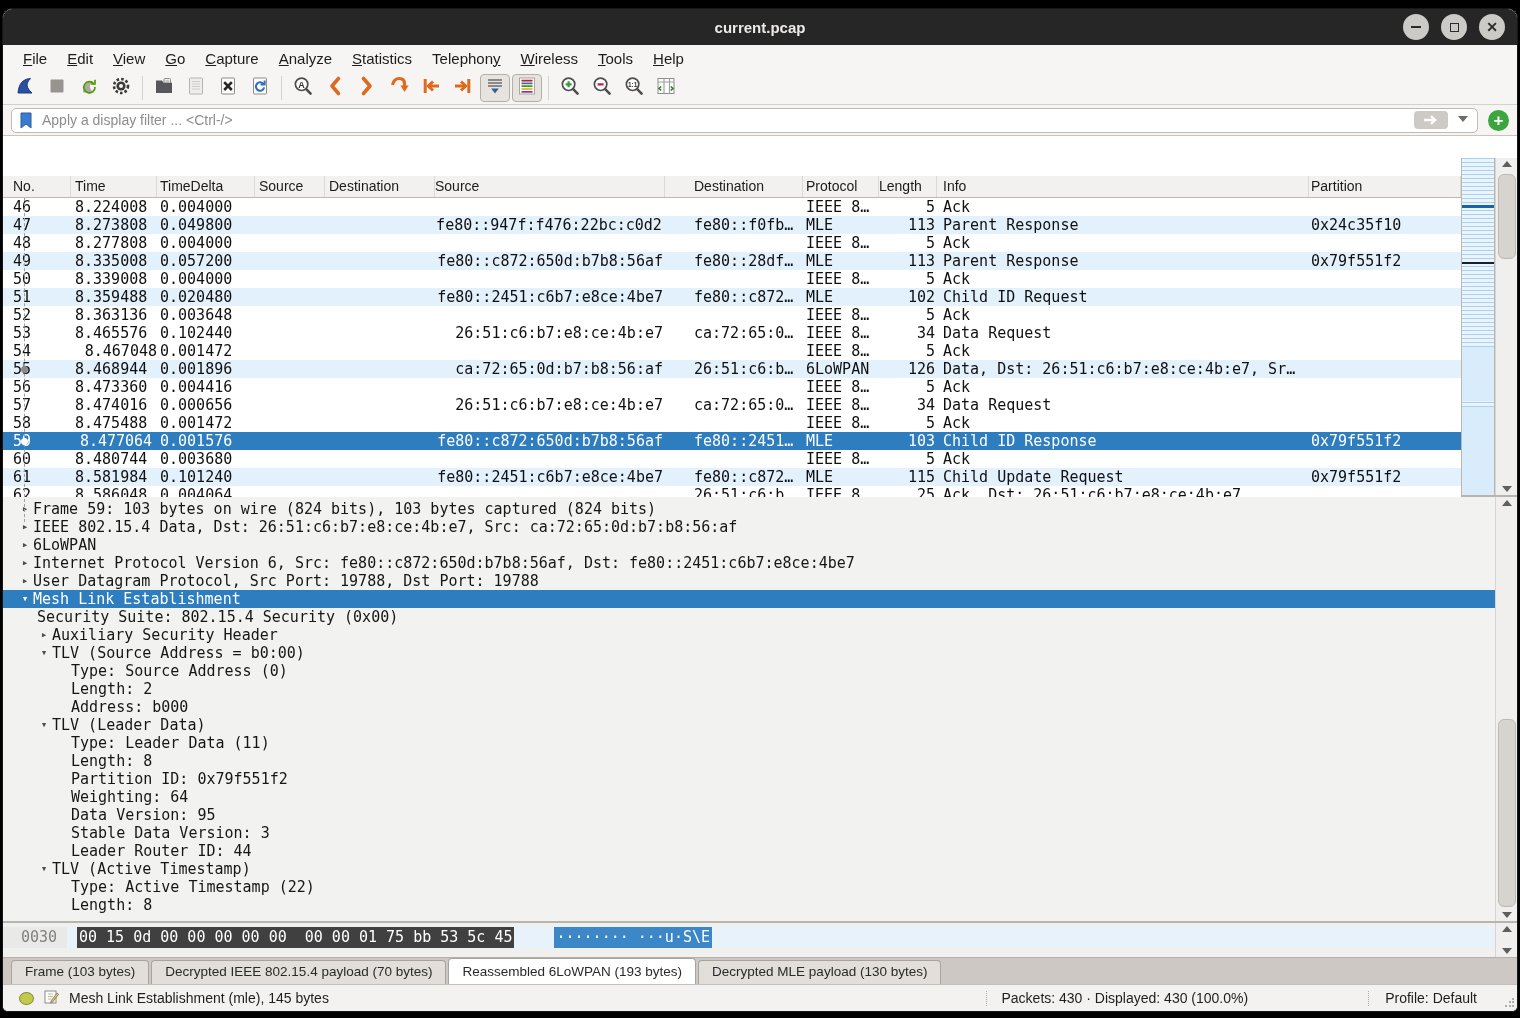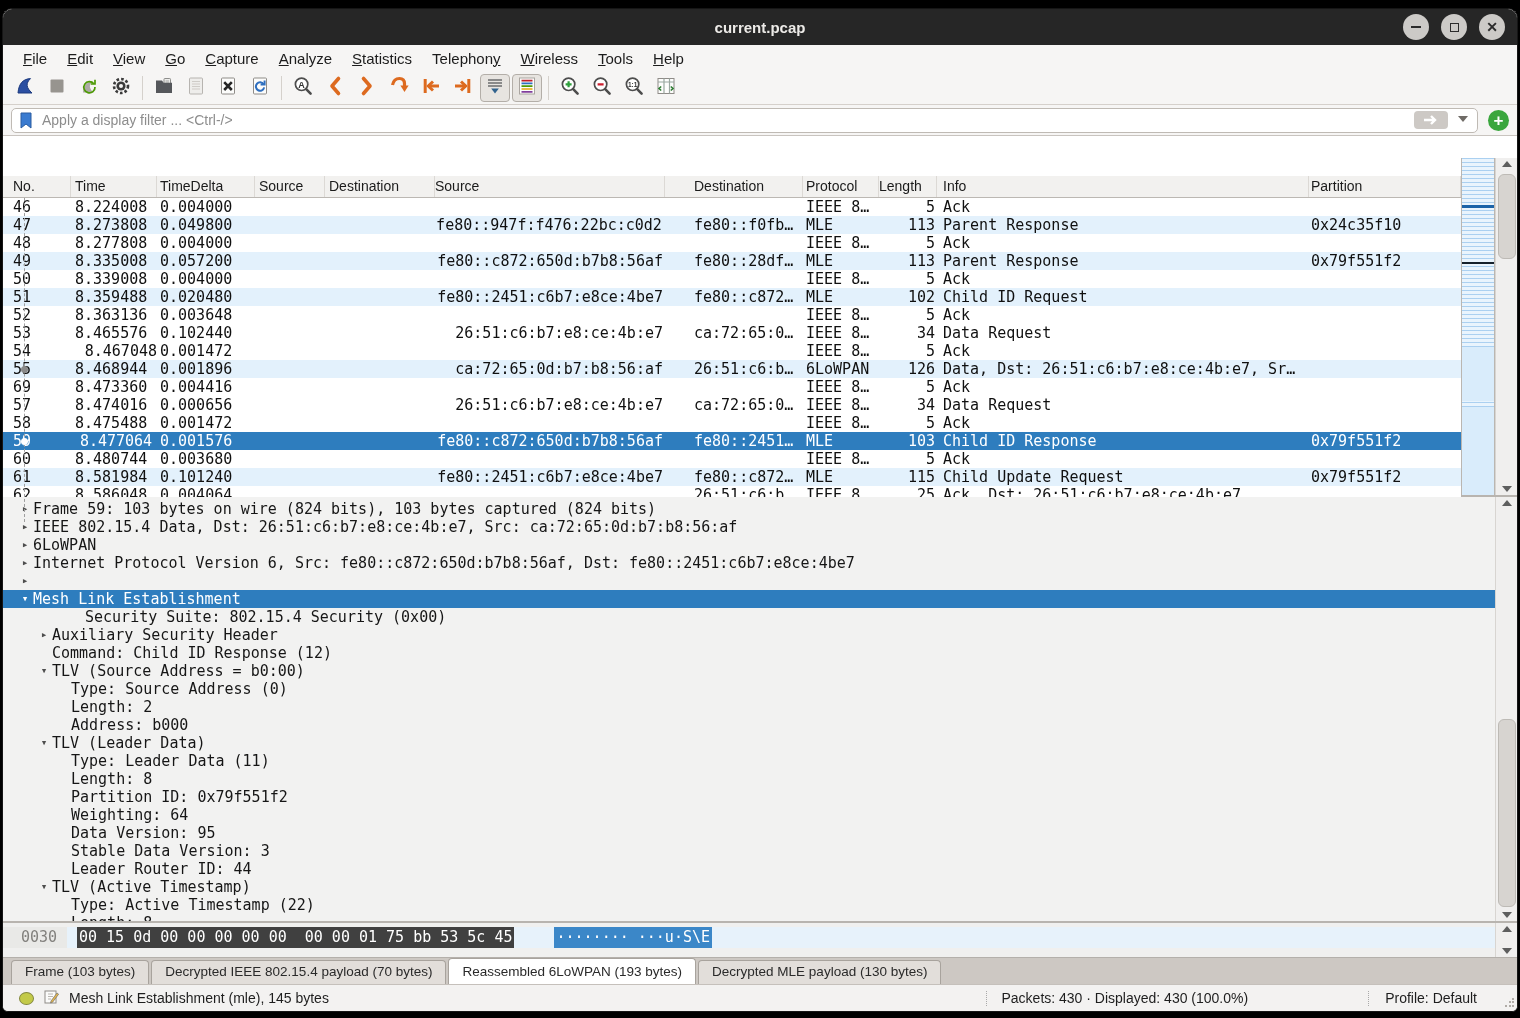--- a/index.html
+++ b/index.html
@@ -473,21 +473,21 @@
           <span class="pcell" style="width: 110px; padding-left: 4px; padding-right: 0px; text-align: left;"></span>
           <span class="pcell" style="width: 230px; padding-left: 0px; padding-right: 2px; text-align: right;">ca:72:65:0d:b7:b8:56:af</span>
           <span class="pcell" style="width: 138px; padding-left: 29px; padding-right: 0px; text-align: left;">26:51:c6:b…</span>
           <span class="pcell" style="width: 76px; padding-left: 3px; padding-right: 0px; text-align: left;">6LoWPAN</span>
           <span class="pcell" style="width: 58px; padding-left: 0px; padding-right: 2px; text-align: right;">126</span>
           <span class="pcell" style="width: 372px; padding-left: 6px; padding-right: 0px; text-align: left;">Data, Dst: 26:51:c6:b7:e8:ce:4b:e7, Sr…</span>
           <span class="pcell" style="width: 152px; padding-left: 2px; padding-right: 0px; text-align: left;"></span>
           <span class="rel-dot"></span>
         </div>
         <div class="p-row">
-          <span class="pcell" style="width: 68px; padding-left: 10px; padding-right: 6px; text-align: left;">69</span>
+          <span class="pcell" style="width: 68px; padding-left: 10px; padding-right: 6px; text-align: left;">56</span>
           <span class="pcell" style="width: 86px; padding-left: 4px; padding-right: 0px; text-align: left;">8.473360</span>
           <span class="pcell" style="width: 98px; padding-left: 3px; padding-right: 0px; text-align: left;">0.004416</span>
           <span class="pcell" style="width: 70px; padding-left: 4px; padding-right: 0px; text-align: left;"></span>
           <span class="pcell" style="width: 110px; padding-left: 4px; padding-right: 0px; text-align: left;"></span>
           <span class="pcell" style="width: 230px; padding-left: 0px; padding-right: 2px; text-align: right;"></span>
           <span class="pcell" style="width: 138px; padding-left: 29px; padding-right: 0px; text-align: left;"></span>
           <span class="pcell" style="width: 76px; padding-left: 3px; padding-right: 0px; text-align: left;">IEEE 8…</span>
           <span class="pcell" style="width: 58px; padding-left: 0px; padding-right: 2px; text-align: right;">5</span>
           <span class="pcell" style="width: 372px; padding-left: 6px; padding-right: 0px; text-align: left;">Ack</span>
           <span class="pcell" style="width: 152px; padding-left: 2px; padding-right: 0px; text-align: left;"></span>
@@ -604,25 +604,24 @@
   </div>
 
   <div class="splitter"></div>
 
   <div class="details">
     <div id="det-lines">
         <div class="det-line" style="padding-left: 14px;"><span class="det-arrow">▸</span><span>Frame 59: 103 bytes on wire (824 bits), 103 bytes captured (824 bits)</span></div>
         <div class="det-line" style="padding-left: 14px;"><span class="det-arrow">▸</span><span>IEEE 802.15.4 Data, Dst: 26:51:c6:b7:e8:ce:4b:e7, Src: ca:72:65:0d:b7:b8:56:af</span></div>
         <div class="det-line" style="padding-left: 14px;"><span class="det-arrow">▸</span><span>6LoWPAN</span></div>
         <div class="det-line" style="padding-left: 14px;"><span class="det-arrow">▸</span><span>Internet Protocol Version 6, Src: fe80::c872:650d:b7b8:56af, Dst: fe80::2451:c6b7:e8ce:4be7</span></div>
-        <div class="det-line" style="padding-left: 14px;"><span class="det-arrow">▸</span></div>
+        <div class="det-line" style="padding-left: 14px;"><span class="det-arrow">▸</span><span>User Datagram Protocol, Src Port: 19788, Dst Port: 19788</span></div>
         <div class="det-line sel" style="padding-left: 14px;"><span class="det-arrow">▾</span><span>Mesh Link Establishment</span></div>
-        <div class="det-line" style="padding-left: 18px; margin-left: 48px;"><span class="det-arrow"></span><span>Security Suite: 802.15.4 Security (0x00)</span></div>
+        <div class="det-line" style="padding-left: 18px;"><span class="det-arrow"></span><span>Security Suite: 802.15.4 Security (0x00)</span></div>
         <div class="det-line" style="padding-left: 33px;"><span class="det-arrow">▸</span><span>Auxiliary Security Header</span></div>
-        <div class="det-line" style="padding-left: 33px;"><span class="det-arrow"></span><span>Command: Child ID Response (12)</span></div>
         <div class="det-line" style="padding-left: 33px;"><span class="det-arrow">▾</span><span>TLV (Source Address = b0:00)</span></div>
         <div class="det-line" style="padding-left: 52px;"><span class="det-arrow"></span><span>Type: Source Address (0)</span></div>
         <div class="det-line" style="padding-left: 52px;"><span class="det-arrow"></span><span>Length: 2</span></div>
         <div class="det-line" style="padding-left: 52px;"><span class="det-arrow"></span><span>Address: b000</span></div>
         <div class="det-line" style="padding-left: 33px;"><span class="det-arrow">▾</span><span>TLV (Leader Data)</span></div>
         <div class="det-line" style="padding-left: 52px;"><span class="det-arrow"></span><span>Type: Leader Data (11)</span></div>
         <div class="det-line" style="padding-left: 52px;"><span class="det-arrow"></span><span>Length: 8</span></div>
         <div class="det-line" style="padding-left: 52px;"><span class="det-arrow"></span><span>Partition ID: 0x79f551f2</span></div>
         <div class="det-line" style="padding-left: 52px;"><span class="det-arrow"></span><span>Weighting: 64</span></div>
         <div class="det-line" style="padding-left: 52px;"><span class="det-arrow"></span><span>Data Version: 95</span></div>

